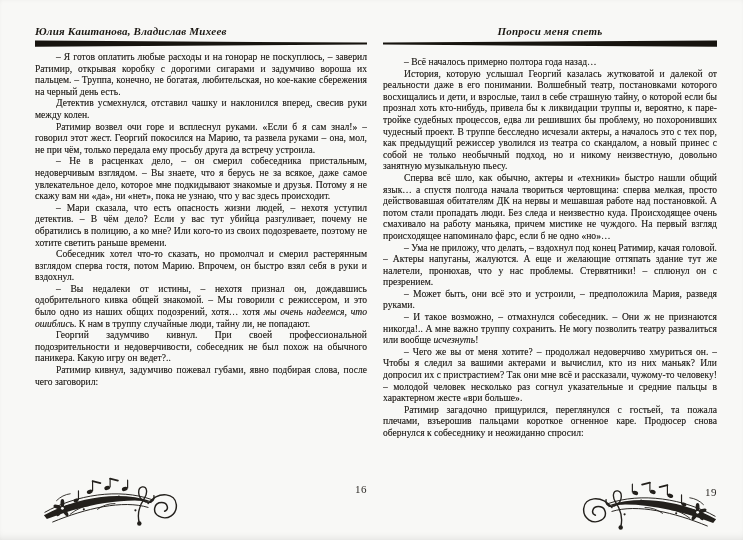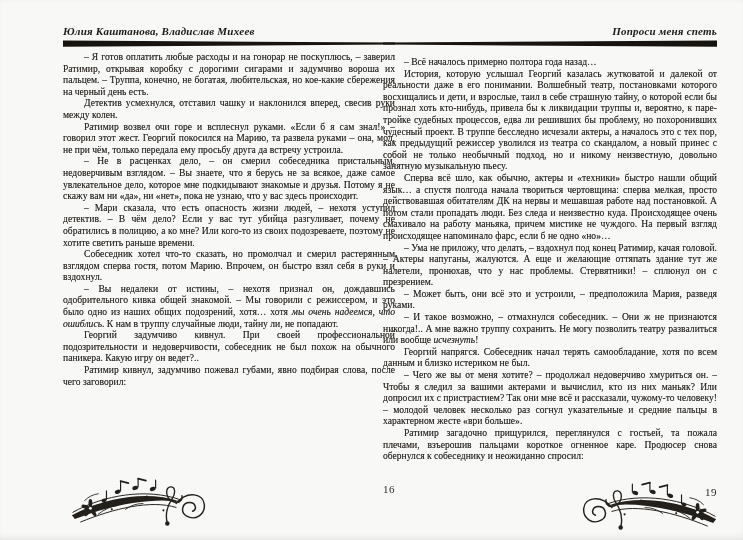--- a/index.html
+++ b/index.html
@@ -5,29 +5,29 @@
   html,body{margin:0;padding:0;}
   body{width:743px;height:540px;overflow:hidden;}
   .spread{
     position:relative;width:743px;height:540px;
     background:#f8f8f6;
     font-family:"Liberation Serif","DejaVu Serif",serif;
     color:#2a2723;
     box-shadow:inset 0 -6px 10px -6px rgba(0,0,0,.12), inset 0 2px 6px -4px rgba(0,0,0,.08);
   }
   .page{position:absolute;top:0;height:540px;}
-  .page.left{left:35px;width:332px;margin-left:28px;}
+  .page.left{left:35px;width:332px;}
   .page.right{left:383px;width:334px;}
   .running-header{
     position:absolute;top:25px;left:0;right:0;
     font-size:11px;font-weight:bold;font-style:italic;
     color:#1c1914;letter-spacing:.2px;white-space:nowrap;
   }
   .page.left .running-header{text-align:left;}
-  .page.right .running-header{text-align:right;}
+  .page.right .running-header{text-align:center;}
   .header-rule{position:absolute;top:40px;left:0;display:block;}
   .page-text{
     position:absolute;left:0;right:0;height:430px;overflow:hidden;
   }
   .page.left .page-text{top:51px;}
   .page.right .page-text{top:56px;}
   .para{
     margin:0;text-indent:21px;text-align:justify;
     font-size:9.6px;line-height:11.6px;
     text-shadow:0 0 .35px rgba(42,39,35,.55);
@@ -117,21 +117,20 @@
     <svg class="header-rule" width="334" height="8" viewBox="0 0 334 8">
       <polygon points="0,2.6 334,0.5 334,6.8 0,4.6" fill="#17140f"></polygon>
     </svg>
     <div class="page-text" id="page-text-right">
         <p class="para"><span>– Всё началось примерно полтора года назад…</span></p>
         <p class="para"><span>История, которую услышал Георгий казалась жутковатой и далекой от реальности даже в его понимании. Волшебный театр, постановками которого восхищались и дети, и взрослые, таил в себе страшную тайну, о которой если бы прознал хоть кто-нибудь, привела бы к ликвидации труппы и, вероятно, к паре-тройке судебных процессов, едва ли решивших бы проблему, но похоронивших чудесный проект. В труппе бесследно исчезали актеры, а началось это с тех пор, как предыдущий режиссер уволился из театра со скандалом, а новый принес с собой не только необычный подход, но и никому неизвестную, довольно занятную музыкальную пьесу.</span></p>
         <p class="para"><span>Сперва всё шло, как обычно, актеры и «техники» быстро нашли общий язык… а спустя полгода начала твориться чертовщина: сперва мелкая, просто действовавшая обитателям ДК на нервы и мешавшая работе над постановкой. А потом стали пропадать люди. Без следа и неизвестно куда. Происходящее очень смахивало на работу маньяка, причем мистике не чуждого. На первый взгляд происходящее напоминало фарс, если б не одно «но»…</span></p>
         <p class="para"><span>– Ума не приложу, что делать, – вздохнул под конец Ратимир, качая головой. – Актеры напуганы, жалуются. А еще и желающие оттяпать здание тут же налетели, пронюхав, что у нас проблемы. Стервятники! – сплюнул он с презрением.</span></p>
         <p class="para"><span>– Может быть, они всё это и устроили, – предположила Мария, разведя руками.</span></p>
         <p class="para"><span>– И такое возможно, – отмахнулся собеседник. – Они ж не признаются никогда!.. А мне важно труппу сохранить. Не могу позволить театру развалиться или вообще </span><em>исчезнуть</em><span>!</span></p>
-        <p class="para"><span>Георгий напрягся. Собеседник начал терять самообладание, хотя по всем данным и близко истериком не был.</span></p>
         <p class="para"><span>– Чего же вы от меня хотите? – продолжал недоверчиво хмуриться он. – Чтобы я следил за вашими актерами и вычислил, кто из них маньяк? Или допросил их с пристрастием? Так они мне всё и рассказали, чужому-то человеку! – молодой человек несколько раз согнул указательные и средние пальцы в характерном жесте «ври больше».</span></p>
         <p class="para"><span>Ратимир загадочно прищурился, переглянулся с гостьей, та пожала плечами, взъерошив пальцами короткое огненное каре. Продюсер снова обернулся к собеседнику и неожиданно спросил:</span></p>
       </div>
     <div class="page-number">19</div>
     <div class="ornament">
       <svg viewBox="0 0 150 54" width="146" height="53">
         <g fill="none" stroke="#23201c" stroke-linecap="round">
           <path d="M4 36 C36 18 80 11 114 23" stroke-width="1"></path>
           <path d="M7 41 C40 25 82 17 113 26" stroke-width="1"></path>
           <path d="M12 46 C46 32 84 23 110 31" stroke-width="1"></path>

